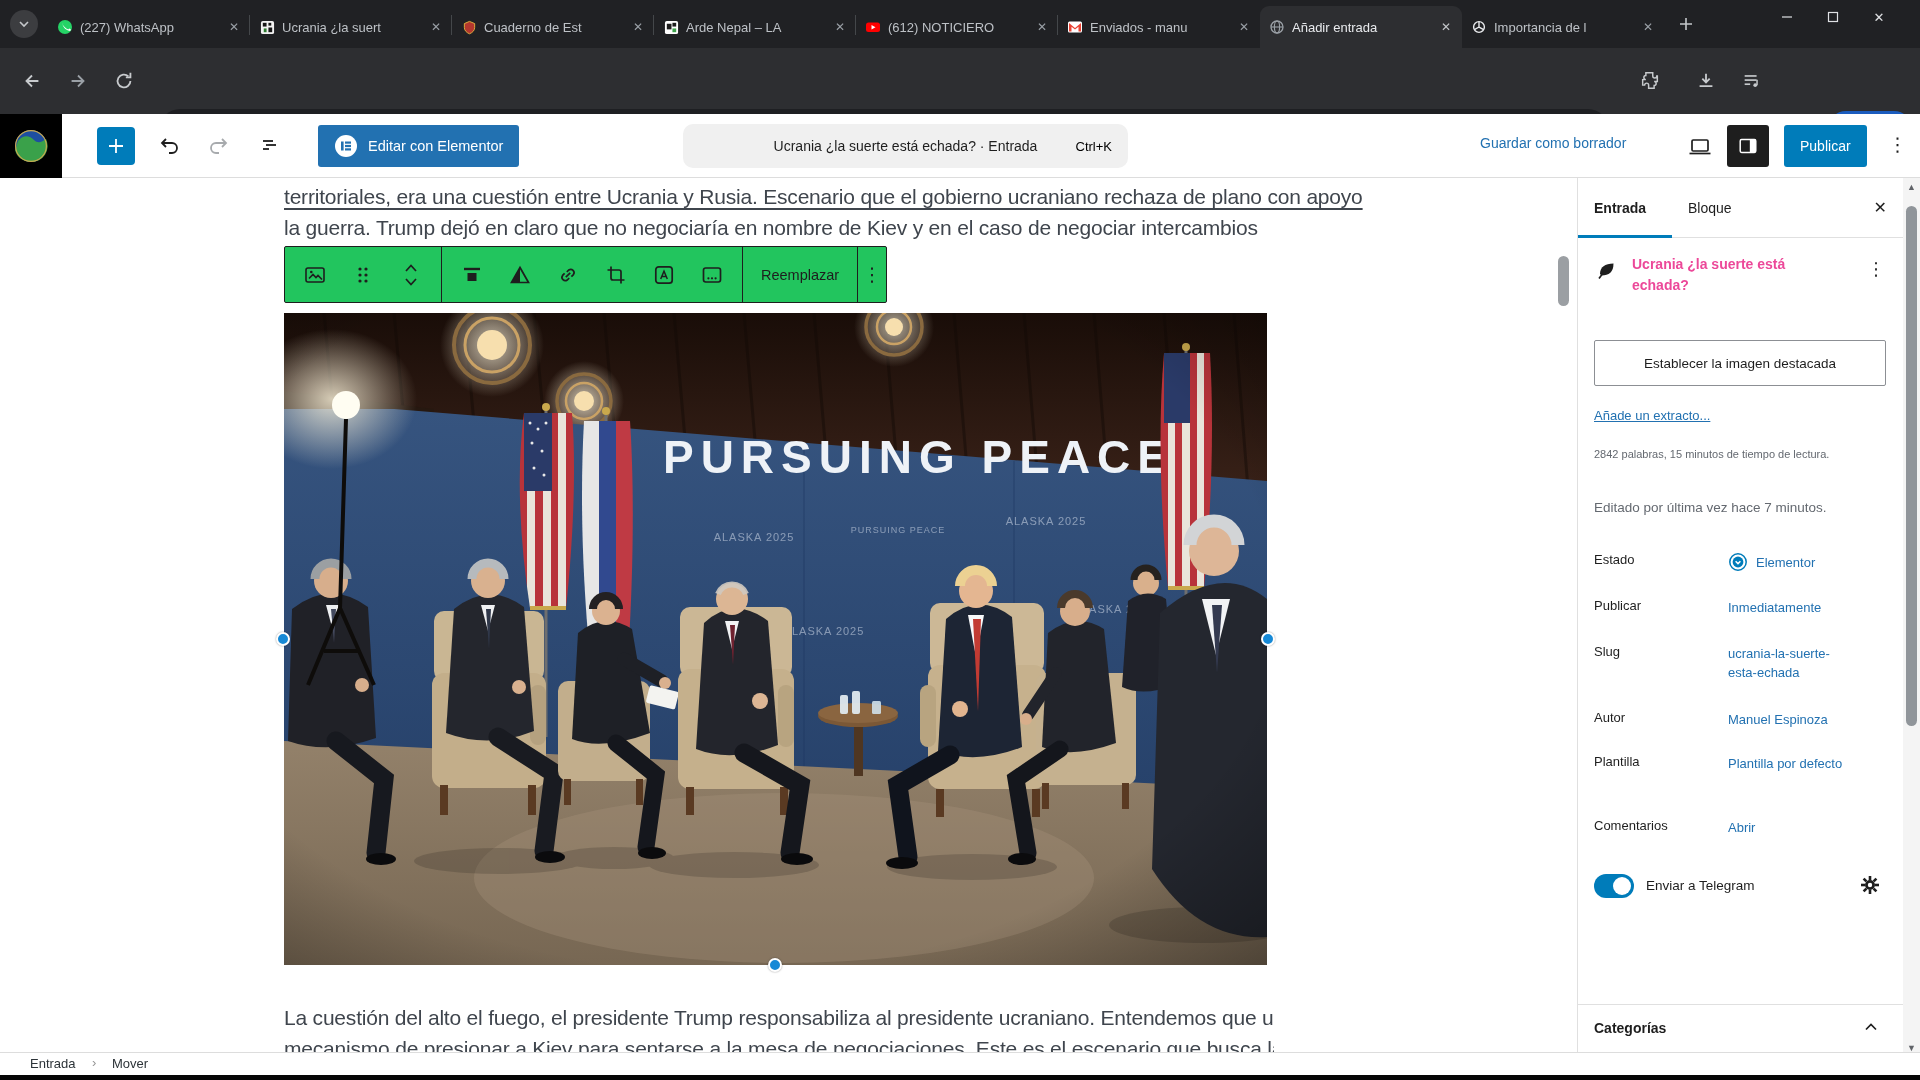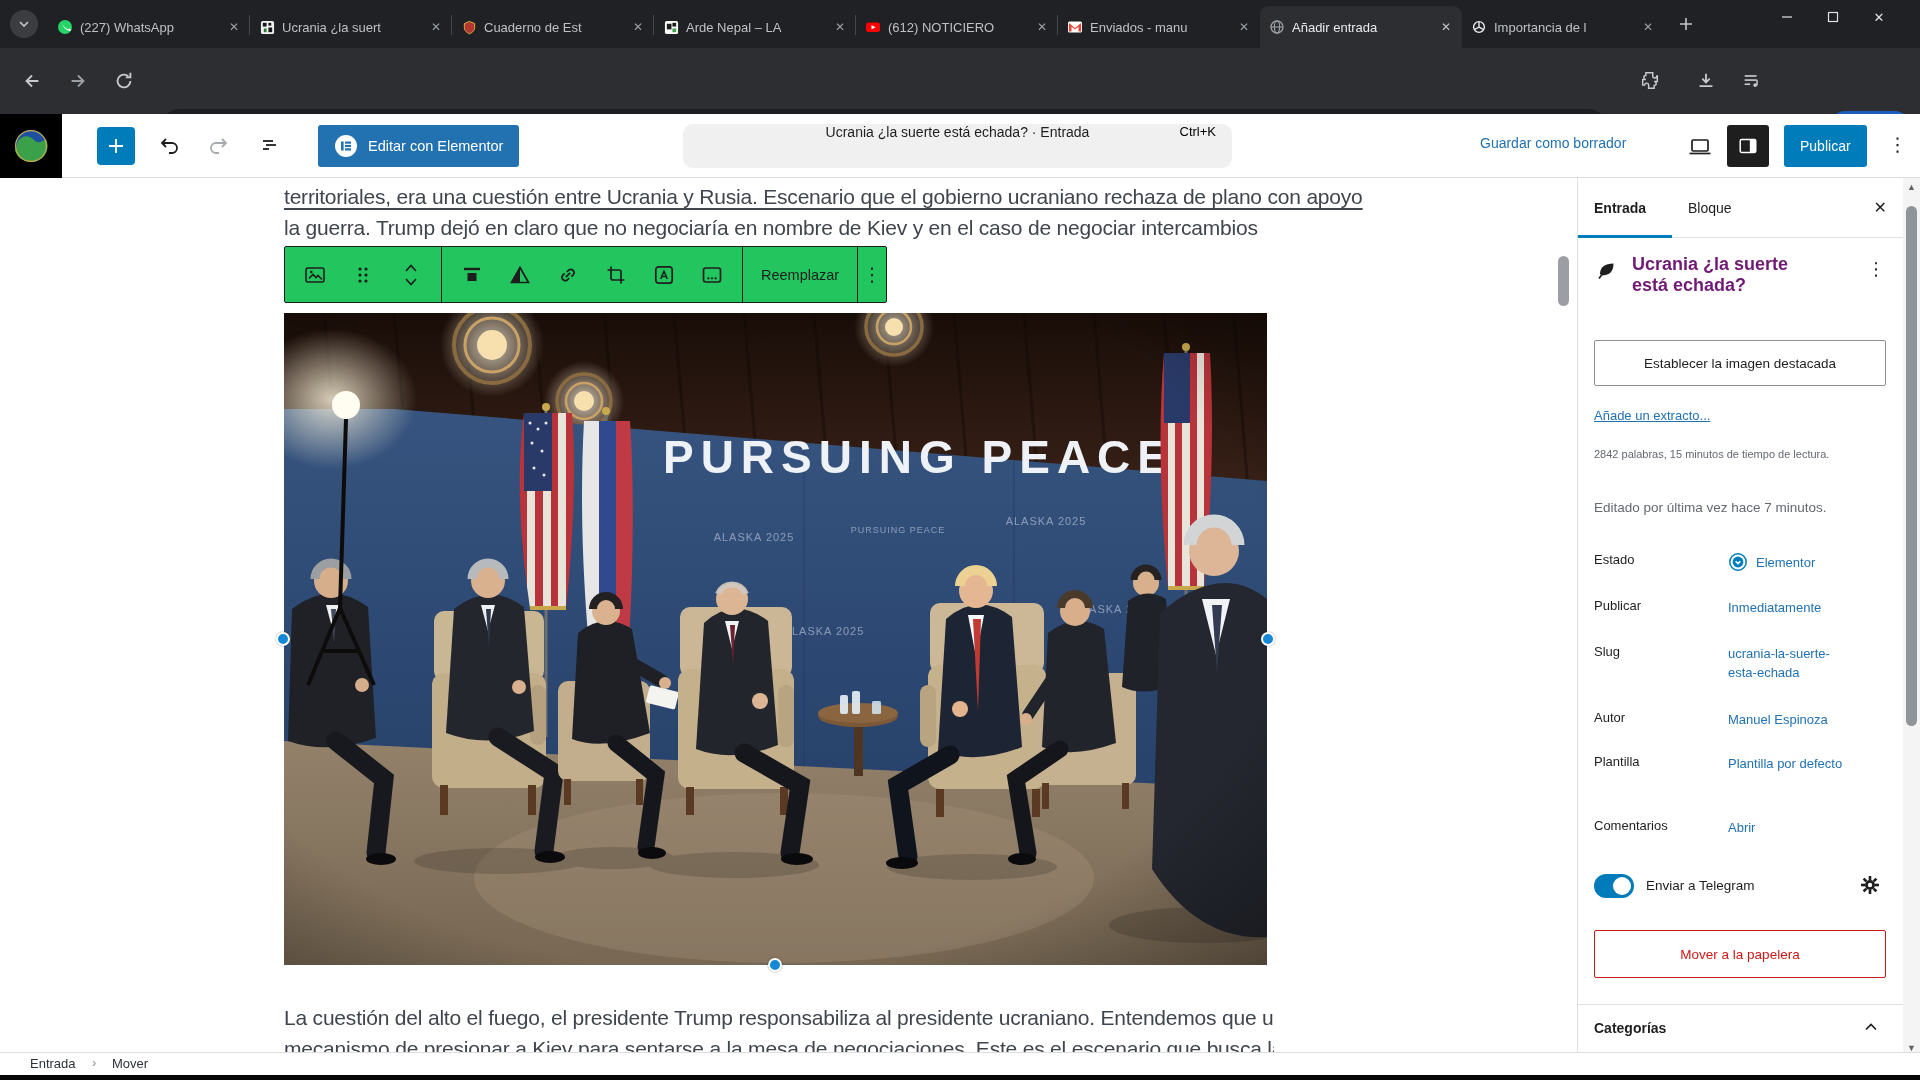--- a/index.html
+++ b/index.html
@@ -16,21 +16,21 @@
 .winbtn{position:absolute;top:0;width:46px;height:34px;display:flex;align-items:center;justify-content:center;color:#dfe1e4;font-size:13px}
 #toolbar{left:0;top:48px;width:1920px;height:66px;background:#2d2e31}
 .navic{position:absolute;width:28px;height:28px;display:flex;align-items:center;justify-content:center}
 #omnibox{left:160px;top:61px;width:1448px;height:40px;border-radius:20px;background:#1e1f22;display:flex;align-items:center}
 #urltext{color:#e8eaed;font-size:15px;margin-left:50px;letter-spacing:.2px}
 .errorpill{left:1828px;top:63px;width:84px;height:36px;border-radius:18px;background:#1b5cbe;color:#fff;font-size:14px;display:flex;align-items:center;padding:0 8px 0 14px}
 
 #wpbar{left:0;top:114px;width:1920px;height:64px;background:#fff;border-bottom:1px solid #ddd}
 #wplogo{left:0;top:114px;width:62px;height:64px;background:#000;display:flex;align-items:center;justify-content:center}
 .bluebtn{background:#007cba;color:#fff;border-radius:3px;display:flex;align-items:center;justify-content:center;font-size:14px}
-#cmdbar{left:683px;top:124px;width:549px;height:44px;background:#f0f0f0;border-radius:10px;display:flex;justify-content:center;font-size:14px;color:#1e1e1e}
+#cmdbar{left:683px;top:124px;width:445px;height:44px;background:#f0f0f0;border-radius:10px;display:flex;align-items:center;justify-content:center;font-size:14px;color:#1e1e1e}
 #cmdk{position:absolute;right:16px;color:#000000;font-size:13px}
 
 #canvas{left:0;top:178px;width:1577px;height:874px;background:#fff;overflow:hidden}
 .para{font-size:21px;color:#3f454d;letter-spacing:-.2px;line-height:31px;white-space:nowrap}
 #blocktb{left:284px;top:68px;width:603px;height:57px;background:#22c55e;border:1px solid #1e1e1e;border-radius:2px;display:flex;align-items:stretch}
 .tbg{display:flex;align-items:center;padding:0 6px;border-right:1px solid #1e1e1e}
 .tbi{width:48px;height:100%;display:flex;align-items:center;justify-content:center}
 #imgwrap{left:284px;top:135px;width:983px;height:652px}
 .handle{position:absolute;width:14px;height:14px;border-radius:50%;background:#1689d6;border:2px solid #fff;box-shadow:0 0 2px rgba(0,0,0,.4)}
 
@@ -679,21 +679,21 @@
       </div>
     <div class="abs" style="right:16px;top:20px;font-size:16px;color:#1e1e1e">✕</div>
   </div>
 
   <div class="abs" style="left:18px;top:82px">
     <svg width="22" height="22" viewBox="0 0 22 22">
         <path d="M4 14 C4 7 9 3.5 17.5 3.5 C17.5 12 13 15.5 5.5 15.5 Z" fill="#1e1e1e"></path>
         <path d="M3 18.5 C7 12 12 9 16 7.5" stroke="#1e1e1e" stroke-width="1.6" fill="none"></path>
       </svg>
   </div>
-  <div class="abs" style="left:54px;top:76px;width:190px;font-size:18px;font-weight:bold;line-height:21px;color:#701a75">Ucrania ¿la suerte está echada?</div>
+  <div class="abs" style="left:54px;top:76px;width:190px;font-size:14px;font-weight:bold;line-height:21px;color:#ec4899">Ucrania ¿la suerte está echada?</div>
   <div class="abs" style="right:18px;top:80px;font-size:18px;color:#1e1e1e">⋮</div>
 
   <div class="abs" style="left:16px;top:162px;width:292px;height:46px;border:1px solid #8c8f94;border-radius:2px;display:flex;align-items:center;justify-content:center;font-size:13.5px;color:#1e1e1e">
       <span>Establecer la imagen destacada</span>
     </div>
 
   <div class="abs lnk" style="left:16px;top:230px;text-decoration:underline;font-size:13px"><span>Añade un extracto...</span></div>
 
   <div class="abs" style="left:16px;top:266px;width:290px;color:#646970;font-size:11px;line-height:21px">2842 palabras, 15 minutos de tiempo de lectura.</div>
   <div class="abs" style="left:16px;top:322px;width:290px;color:#646970;font-size:13.5px">Editado por última vez hace 7 minutos.</div>
@@ -746,23 +746,20 @@
             <line x1="4.6" y1="4.6" x2="7.4" y2="7.4"></line>
             <line x1="14.6" y1="14.6" x2="17.4" y2="17.4"></line>
             <line x1="4.6" y1="17.4" x2="7.4" y2="14.6"></line>
             <line x1="14.6" y1="7.4" x2="17.4" y2="4.6"></line>
           </g>
         </g>
         <circle cx="11" cy="11" r="2.2" fill="#fff"></circle>
       </svg>
   </div>
 
-  <div class="abs" style="left:16px;top:752px;width:292px;height:48px;border:1px solid #cc1818;border-radius:2px;color:#cc1818;display:flex;align-items:center;justify-content:center;font-size:13.5px">
-      <span>Mover a la papelera</span>
-    </div>
 
   <div class="abs" style="left:0;top:826px;width:100%;height:1px;background:#e0e0e0"></div>
   <div class="abs" style="left:16px;top:842px;font-size:14px;font-weight:bold;color:#1e1e1e">Categorías</div>
   <div class="abs" style="right:24px;top:842px"><svg width="16" height="14" viewBox="0 0 16 14">
         <path d="M3 9.5 L8 4.5 L13 9.5" stroke="#1e1e1e" stroke-width="1.7" fill="none"></path>
       </svg></div>
 </div>
 
 <div class="abs" style="left:1903px;top:178px;width:17px;height:897px;background:#f4f4f4">
   <div class="sb-arrow" style="position:absolute;top:4px">▲</div>

